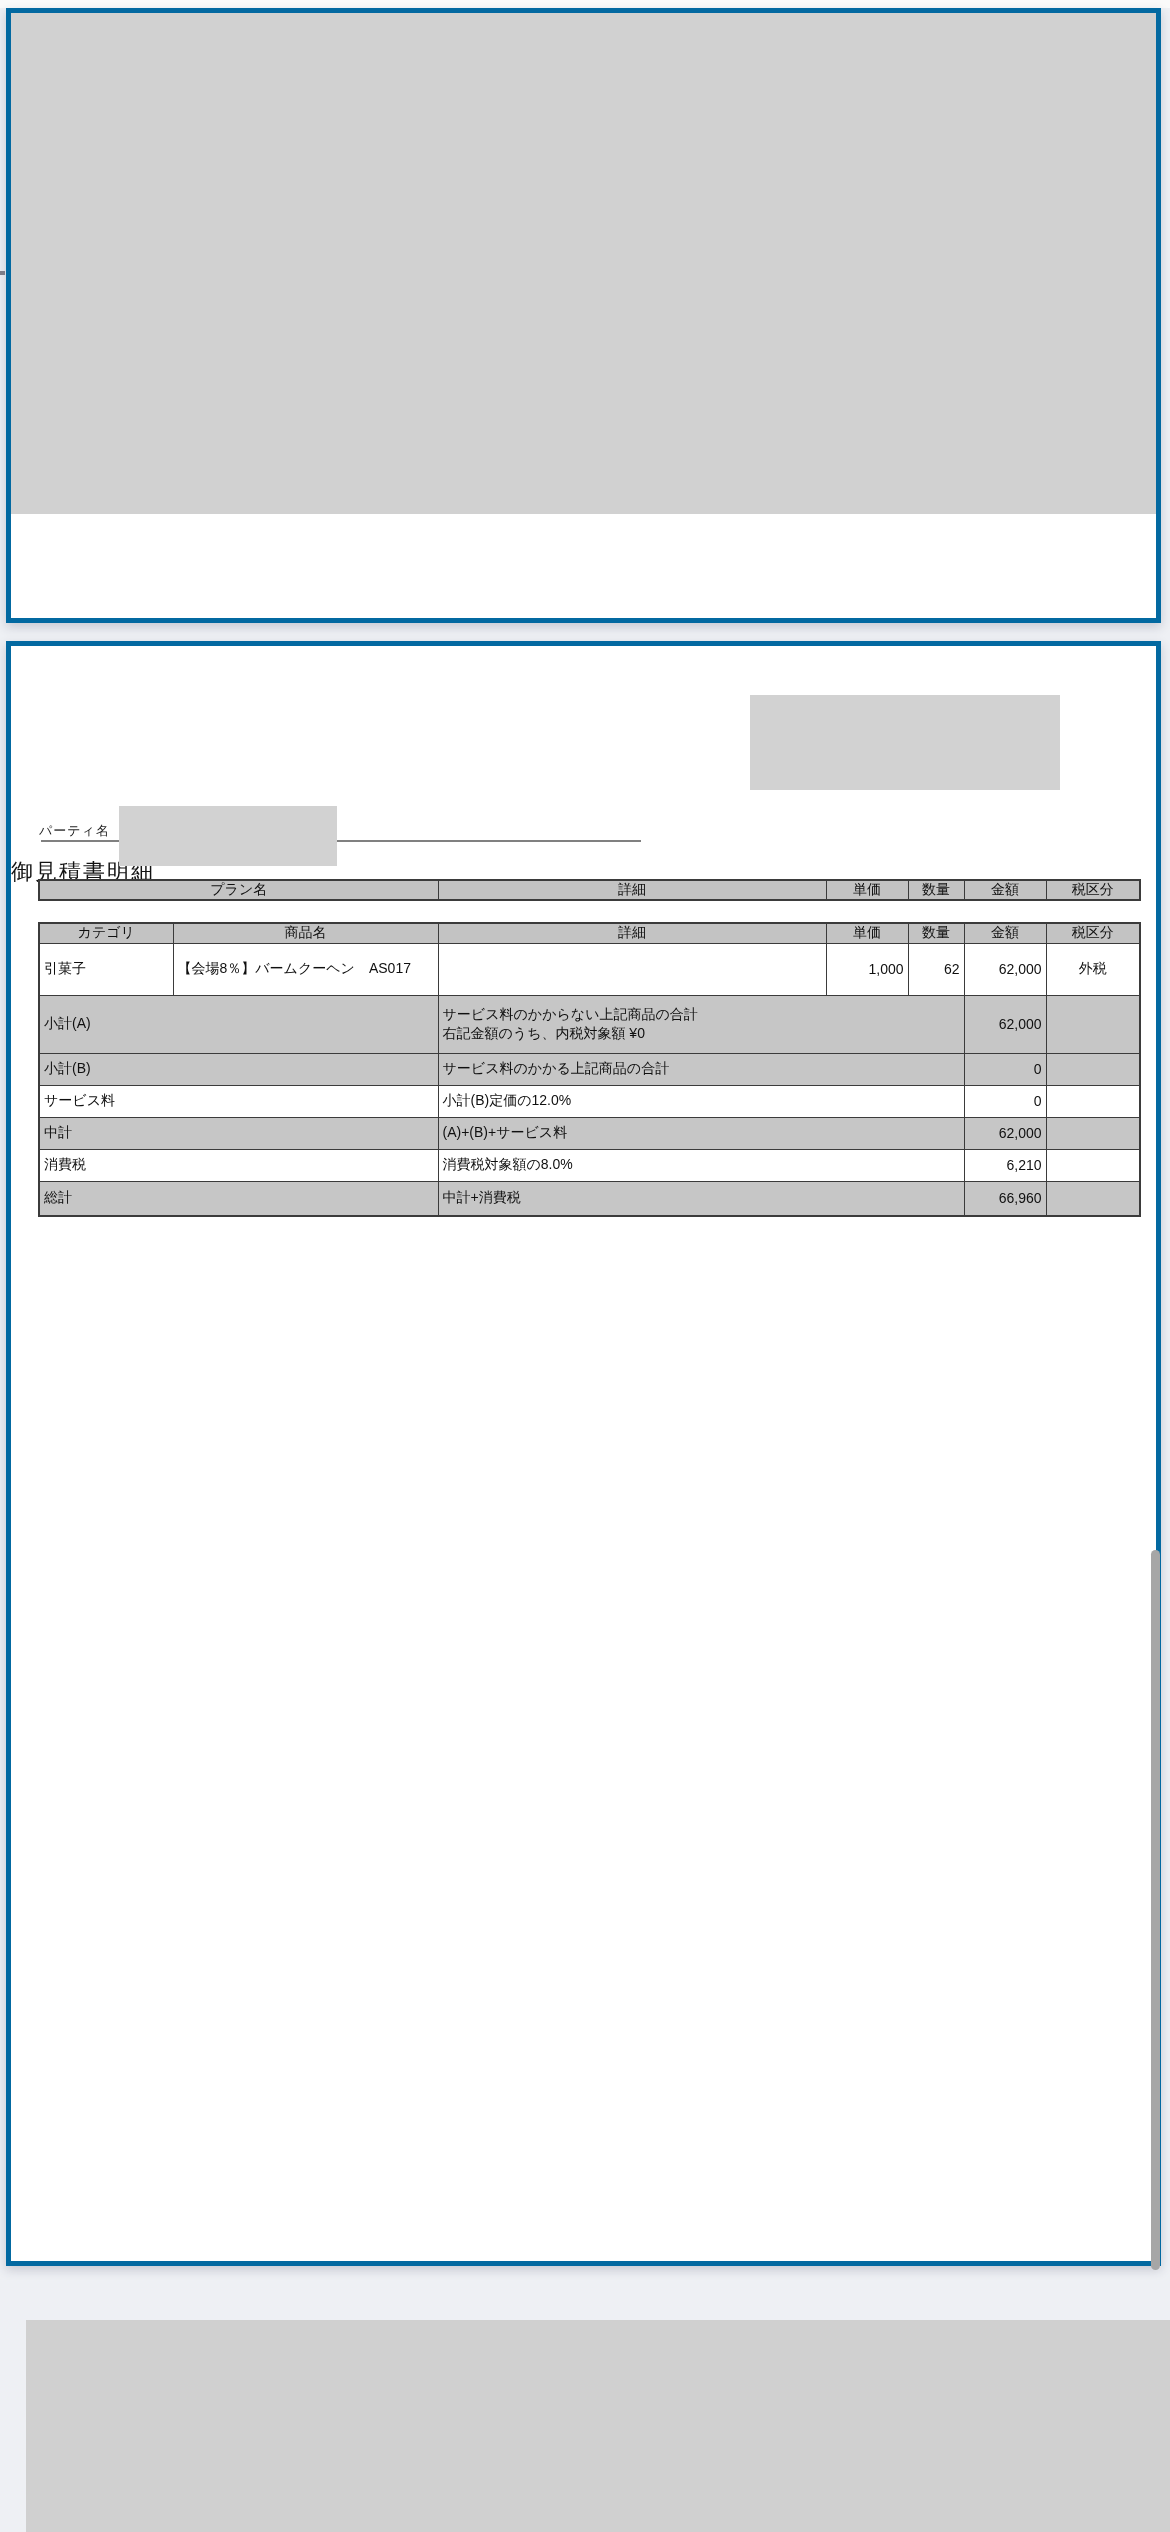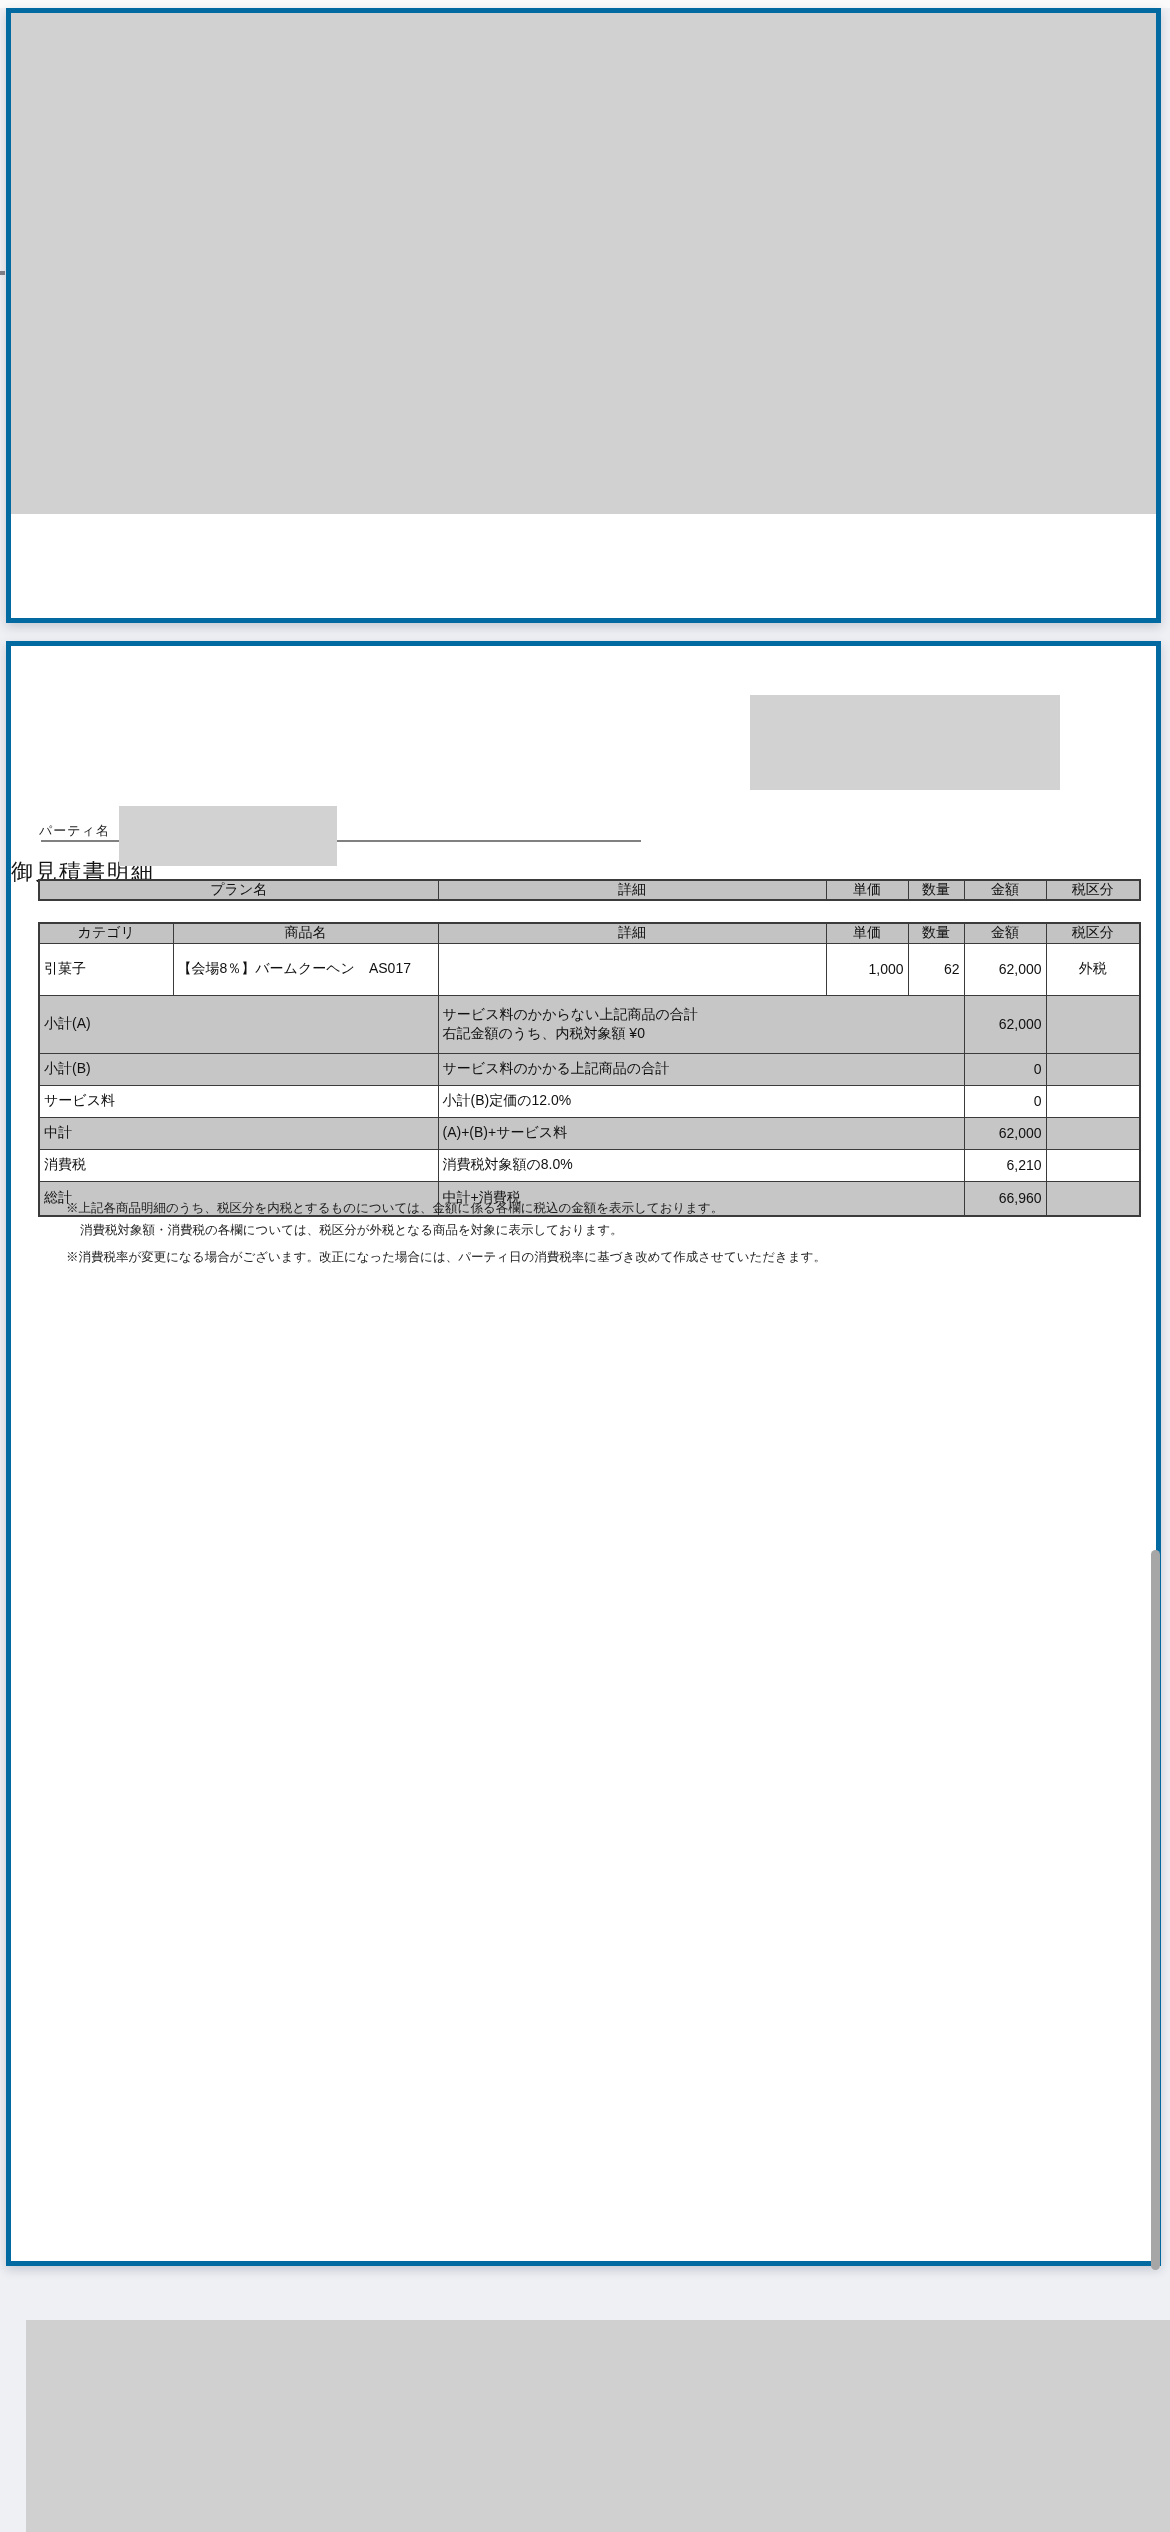--- a/index.html
+++ b/index.html
@@ -190,23 +190,18 @@
       <tr class="srow rowTotal shade">
         <td colspan="2">総計</td>
         <td colspan="3">中計+消費税</td>
         <td class="num">66,960</td>
         <td></td>
       </tr>
     </tbody>
       </table>
   </div>
 
-  <div class="footnotes">
-    <div>※上記各商品明細のうち、税区分を内税とするものについては、金額に係る各欄に税込の金額を表示しております。</div>
-    <div class="fn-indent">消費税対象額・消費税の各欄については、税区分が外税となる商品を対象に表示しております。</div>
-    <div class="fn-gap">※消費税率が変更になる場合がございます。改正になった場合には、パーティ日の消費税率に基づき改めて作成させていただきます。</div>
-  </div>
 
 </div>
 
 <div id="scrollbar-thumb"></div>
 
 <div id="page3-redaction"></div>
 
 </body></html>

